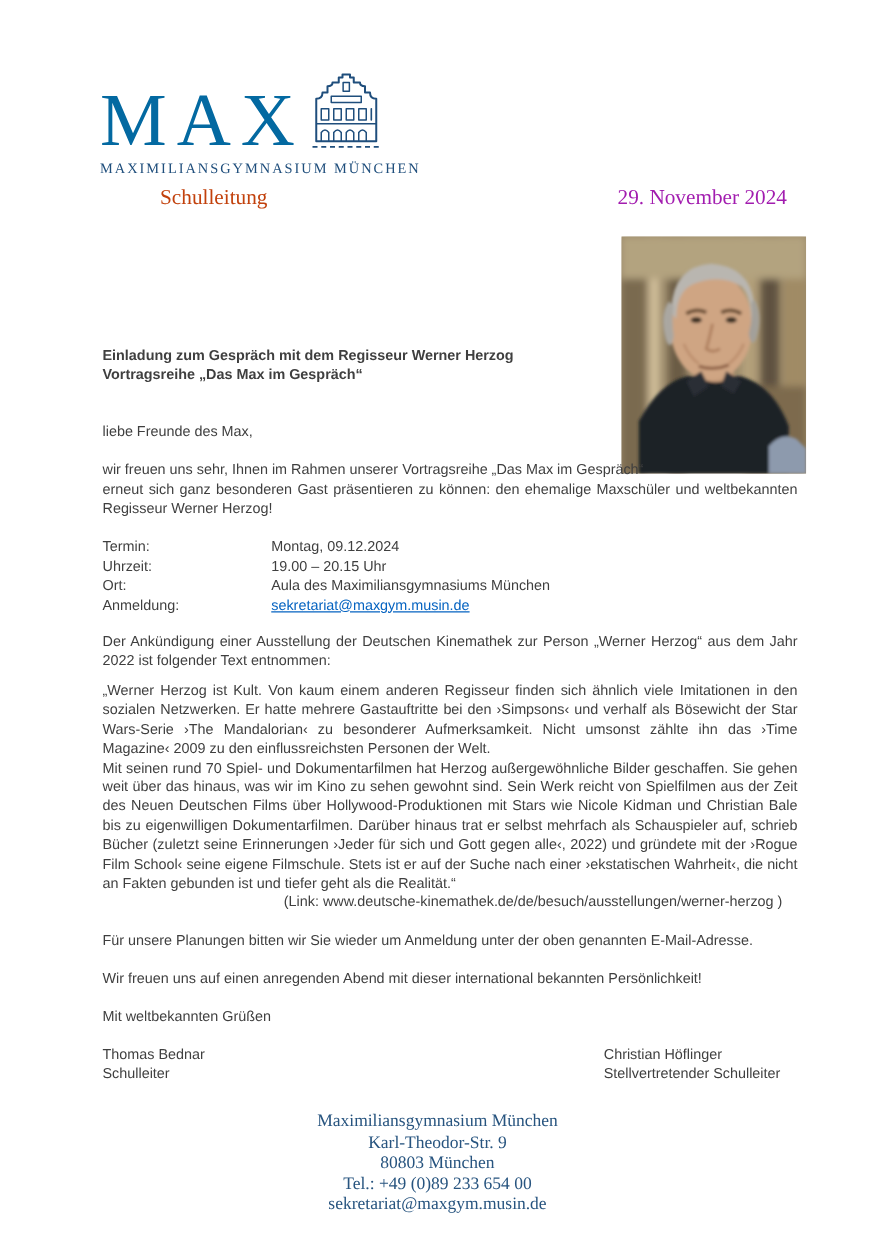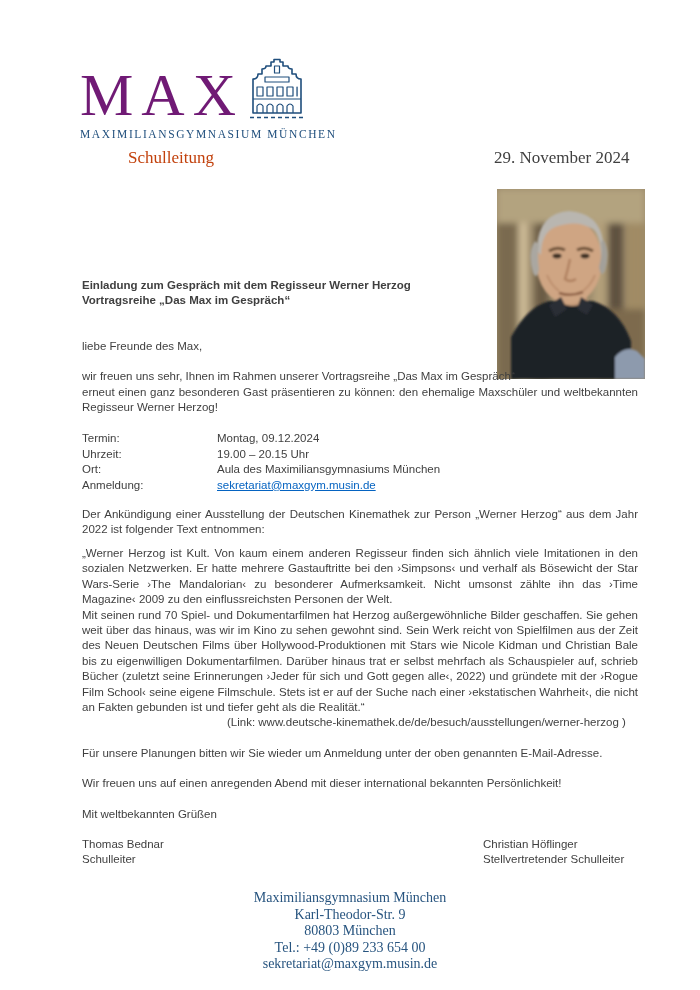--- a/index.html
+++ b/index.html
@@ -9,33 +9,33 @@
     background:#ffffff; overflow:hidden;
     font-family:"Liberation Sans", sans-serif;
     color:#3f3f3f;
   }
   
   .logo-block { position:absolute; left:80px; top:58px; }
   .logo-row { display:flex; align-items:flex-end; }
   .logo-max {
     font-family:"Liberation Serif", serif;
     font-size:60px; line-height:58px; letter-spacing:8px;
-    color:#701a75; font-weight:400;
+    color:#0369a1; font-weight:400;
   }
   .logo-building { margin-left:4px; margin-bottom:0px; }
   .logo-subtitle {
     margin-top:4px;
     font-family:"Liberation Serif", serif;
     font-size:11.5px; letter-spacing:1.6px;
     color:#1f4e7c; white-space:nowrap;
   }
   .dept { position:absolute; left:128px; top:148px;
     font-family:"Liberation Serif", serif; font-size:17px; color:#c2410c; }
   .date { position:absolute; left:494px; top:148px;
-    font-family:"Liberation Serif", serif; font-size:17px; color:#404040; }
+    font-family:"Liberation Serif", serif; font-size:17px; color:#a21caf; }
   
   .photo { position:absolute; left:497px; top:189px; width:148px; height:190px; overflow:hidden; }
   
   .body { position:absolute; left:82px; top:278px; width:556px;
     font-size:11.5px; line-height:15.4px; }
   .oneline { white-space:nowrap; }
   .just { text-align:justify; }
   .subject { font-weight:bold; }
   .salutation { margin-top:30px; }
   .intro { margin-top:15px; }
@@ -160,21 +160,21 @@
       <div class="oneline">Einladung zum Gespräch mit dem Regisseur Werner Herzog</div>
       <div class="oneline">Vortragsreihe „Das Max im Gespräch“</div>
     </div>
 
     <div class="salutation">
       <div class="oneline">liebe Freunde des Max,</div>
     </div>
 
     <div class="intro">
       <div class="oneline">wir freuen uns sehr, Ihnen im Rahmen unserer Vortragsreihe „Das Max im Gespräch“</div>
-      <div class="just">erneut einen ganz besonderen Gast präsentieren zu können: den ehemalige Maxschüler und weltbekannten Regisseur Werner Herzog!</div>
+      <div class="just">erneut sich ganz besonderen Gast präsentieren zu können: den ehemalige Maxschüler und weltbekannten Regisseur Werner Herzog!</div>
     </div>
 
     <div class="details">
       <div class="detail-row">
         <div class="detail-label">Termin:</div>
         <div class="detail-value">Montag, 09.12.2024</div>
       </div>
       <div class="detail-row">
         <div class="detail-label">Uhrzeit:</div>
         <div class="detail-value">19.00 – 20.15 Uhr</div>

